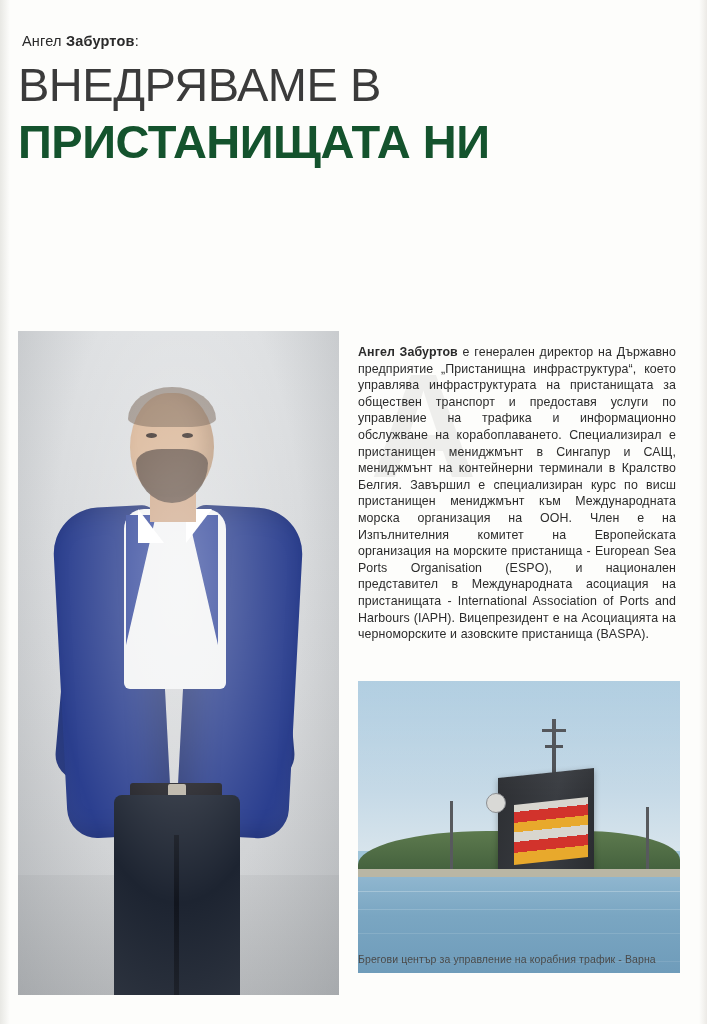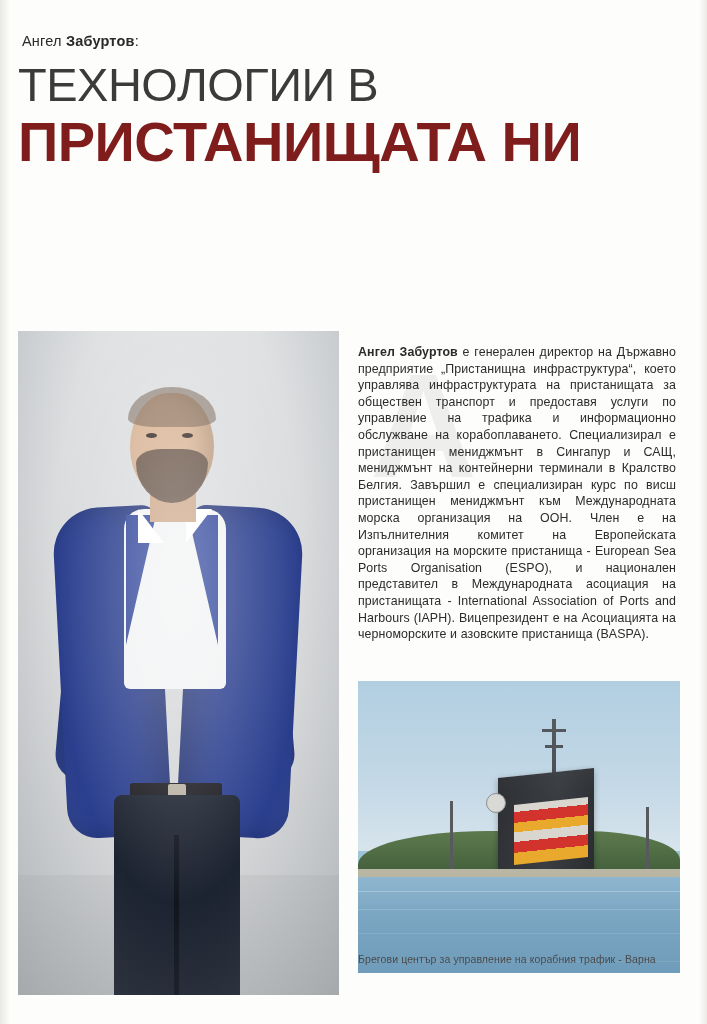--- a/index.html
+++ b/index.html
@@ -65,23 +65,23 @@
   .headline-line {
     font-size: 47px;
     line-height: 57px;
     letter-spacing: -0.5px;
     color: #3b3b3b;
     font-weight: 300;
     white-space: nowrap;
   }
   .headline-line.strong {
     font-weight: bold;
-    color: #7f1d1d;
+    color: #14532d;
     letter-spacing: -0.5px;
-    font-size: 56px;
+    font-size: 47px;
   }
 
   
   .portrait {
     position: absolute;
     left: 18px;
     top: 331px;
     width: 321px;
     height: 664px;
     background: linear-gradient(180deg, #dfe1e3 0%, #d6d8da 45%, #cfd1d3 100%);
@@ -426,21 +426,21 @@
 </head>
 <body>
 
 <div class="page">
 
   <div class="kicker">
     <span>Ангел </span><span class="name-bold">Забуртов</span><span>:</span>
   </div>
 
   <div class="headline">
-    <div class="headline-line">ТЕХНОЛОГИИ В</div>
+    <div class="headline-line">ВНЕДРЯВАМЕ В</div>
     <div class="headline-line strong">ПРИСТАНИЩАТА НИ</div>
   </div>
 
   <div class="portrait">
     <div class="floor"></div>
     <div class="p-arm-l"></div>
     <div class="p-arm-r"></div>
     <div class="p-jacket-l"></div>
     <div class="p-jacket-r"></div>
     <div class="p-shirt"></div>

